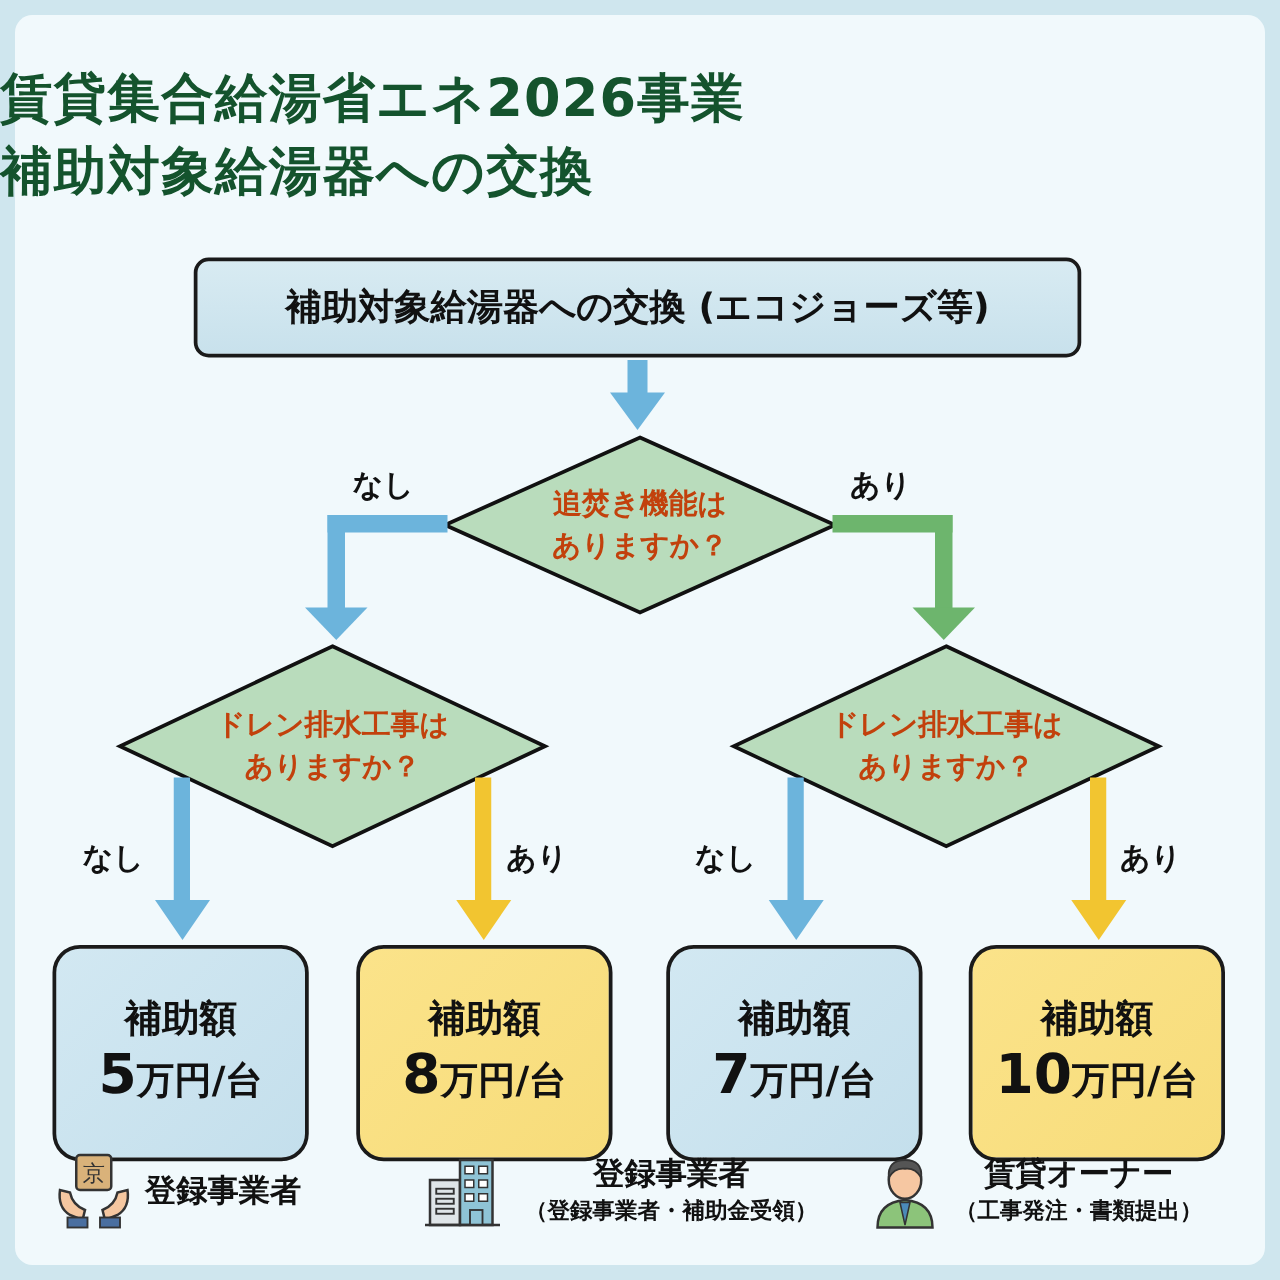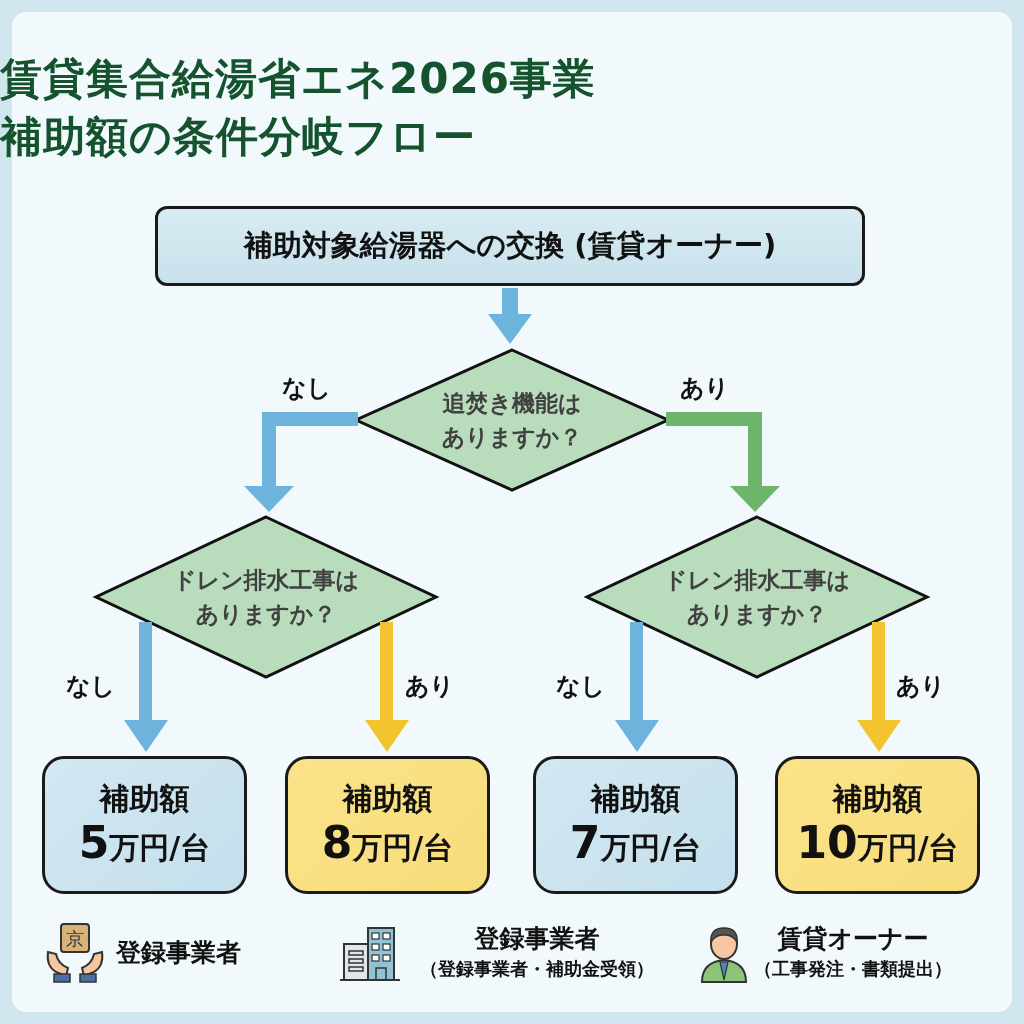--- a/index.html
+++ b/index.html
@@ -1,23 +1,23 @@
 <!DOCTYPE html>
 <html><head>
 <meta charset="utf-8">
 <style>
   html, body { margin:0; padding:0; }
   body { width:1024px; height:1024px; background:#cfe6ee; font-family:"DejaVu Sans","Liberation Sans",sans-serif; position:relative; overflow:hidden; }
   .panel { position:absolute; left:12px; top:12px; width:1000px; height:1000px; background:#f1f9fc; border-radius:14px; }
   svg.lines { position:absolute; left:0; top:0; width:1024px; height:1024px; }
   .title { position:absolute; left:0; width:1024px; text-align:left; font-weight:bold; font-size:42px; color:#14532d; letter-spacing:1px; line-height:58px; }
   .start-box { position:absolute; left:155px; top:206px; width:710px; height:80px; border:3px solid #1a1a1a; border-radius:12px; background:linear-gradient(180deg,#d8ebf2,#c8e1ec); box-sizing:border-box; display:flex; align-items:center; justify-content:center; font-weight:bold; font-size:29px; color:#111; }
-  .q-text { position:absolute; text-align:center; font-weight:bold; font-size:23px; line-height:34px; color:#404040; }
+  .q-text { position:absolute; text-align:center; font-weight:bold; font-size:23px; line-height:34px; color:#c2410c; }
   .branch { position:absolute; font-weight:bold; font-size:24px; color:#111; }
-  .result { position:absolute; top:756px; width:205px; height:138px; border:3px solid #1a1a1a; border-radius:22px; box-sizing:border-box; display:flex; flex-direction:column; align-items:center; justify-content:center; color:#111; font-weight:bold; }
+  .result { position:absolute; top:756px; width:205px; height:173px; border:3px solid #1a1a1a; border-radius:22px; box-sizing:border-box; display:flex; flex-direction:column; align-items:center; justify-content:center; color:#111; font-weight:bold; }
   .result.blue { background:linear-gradient(135deg,#d2e8f2,#c4dfec); }
   .result.yellow { background:linear-gradient(135deg,#fbe38a,#f7dc7a); }
   .result .lbl { font-size:30px; line-height:40px; }
   .result .amt { font-size:30px; line-height:48px; white-space:nowrap; }
   .result .num { font-size:44px; }
   .legend { position:absolute; top:922px; display:flex; align-items:center; }
   .legend .txt { text-align:center; color:#111; font-weight:bold; }
   .legend .name { font-size:25px; line-height:32px; }
   .legend .role { font-size:18px; line-height:28px; }
 </style>
@@ -66,24 +66,24 @@
     <polygon points="615,720 659,720 637,752"></polygon>
   </g>
 
   <g fill="#f2c530">
     <rect x="872" y="622" width="13" height="100"></rect>
     <polygon points="857,720 901,720 879,752"></polygon>
   </g>
 </svg>
 
 <div class="title" style="top:50px;">賃貸集合給湯省エネ2026事業</div>
-<div class="title" style="top:108px;">補助額の条件分岐フロー</div>
+<div class="title" style="top:108px;">補助対象給湯器への交換</div>
 
 <div class="start-box">
-  <span>補助対象給湯器への交換 (賃貸オーナー)</span>
+  <span>補助対象給湯器への交換 (エコジョーズ等)</span>
 </div>
 
 <div class="q-text" style="left:392px; top:386px; width:240px;">
   <div>追焚き機能は</div>
   <div>ありますか？</div>
 </div>
 
 <div class="q-text" style="left:146px; top:563px; width:240px;">
   <div>ドレン排水工事は</div>
   <div>ありますか？</div>
@@ -154,17 +154,17 @@
   </div>
 </div>
 
 <div class="legend" style="left:696px;">
   <svg width="56" height="62" viewBox="0 0 56 62">
     <path d="M6 60 Q6 40 28 38 Q50 40 50 60 Z" fill="#8cc47a" stroke="#333" stroke-width="2"></path>
     <path d="M24 40 L28 58 L32 40 Z" fill="#4b8ab8" stroke="#333" stroke-width="1.2"></path>
     <ellipse cx="28" cy="22" rx="13" ry="15" fill="#f6c7a2" stroke="#333" stroke-width="2"></ellipse>
     <path d="M15 20 Q14 6 28 6 Q42 6 41 20 Q36 12 28 13 Q20 12 15 20 Z" fill="#555" stroke="#333" stroke-width="1.5"></path>
   </svg>
-  <div class="txt" style="margin-left:2px;">
+  <div class="txt" style="margin-left:12px;">
     <div class="name">賃貸オーナー</div>
     <div class="role">（工事発注・書類提出）</div>
   </div>
 </div>
 
 </body></html>

